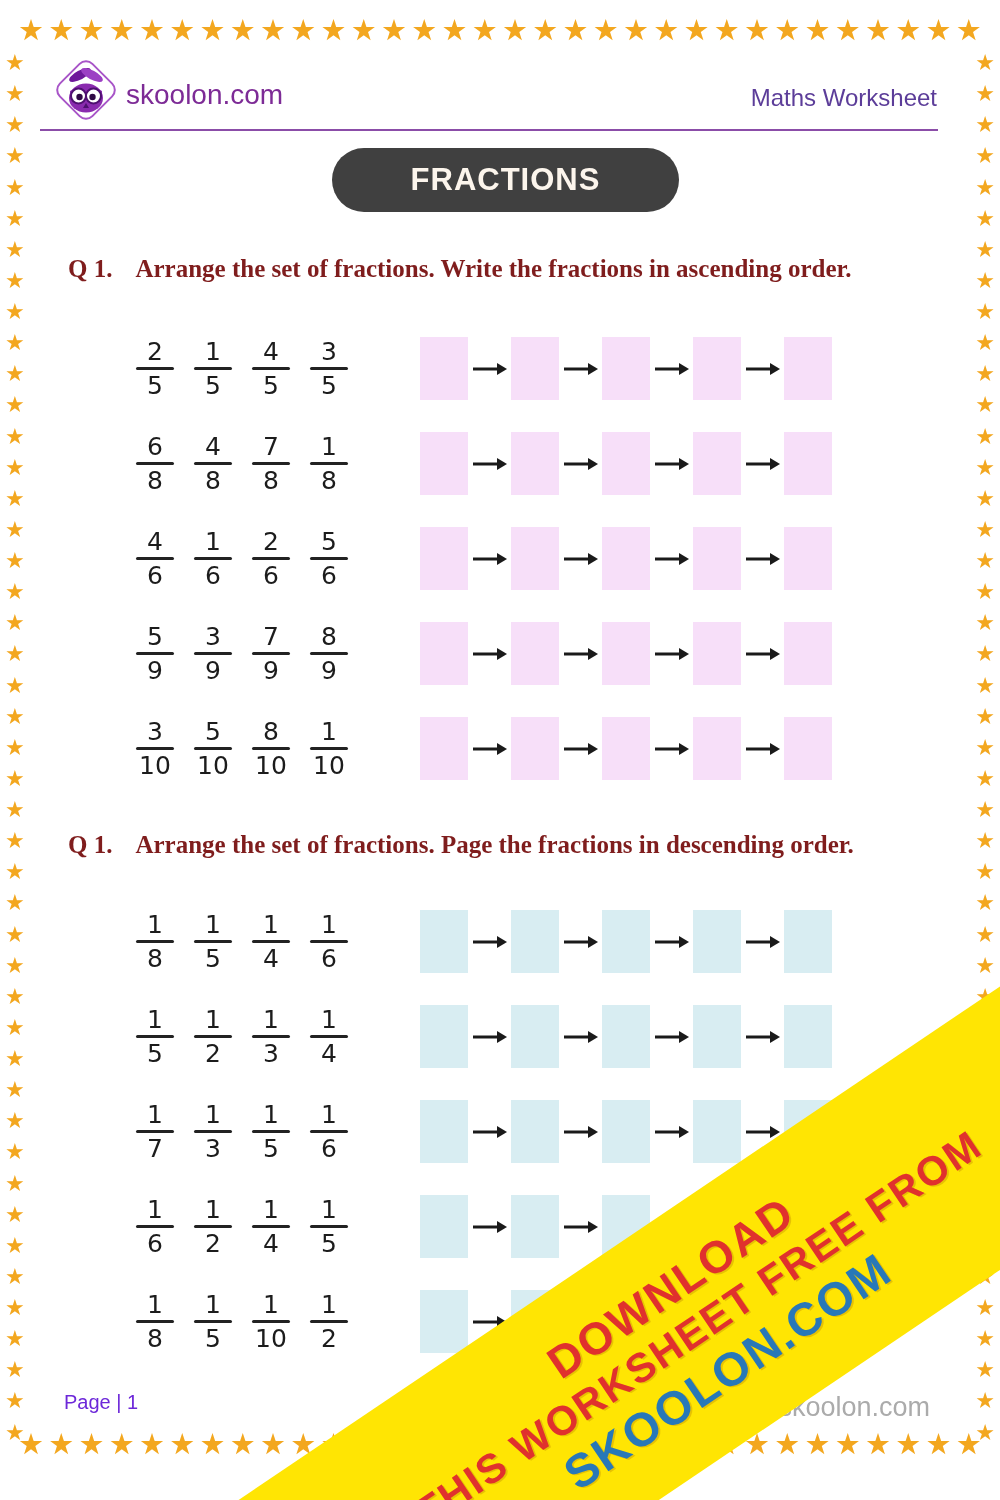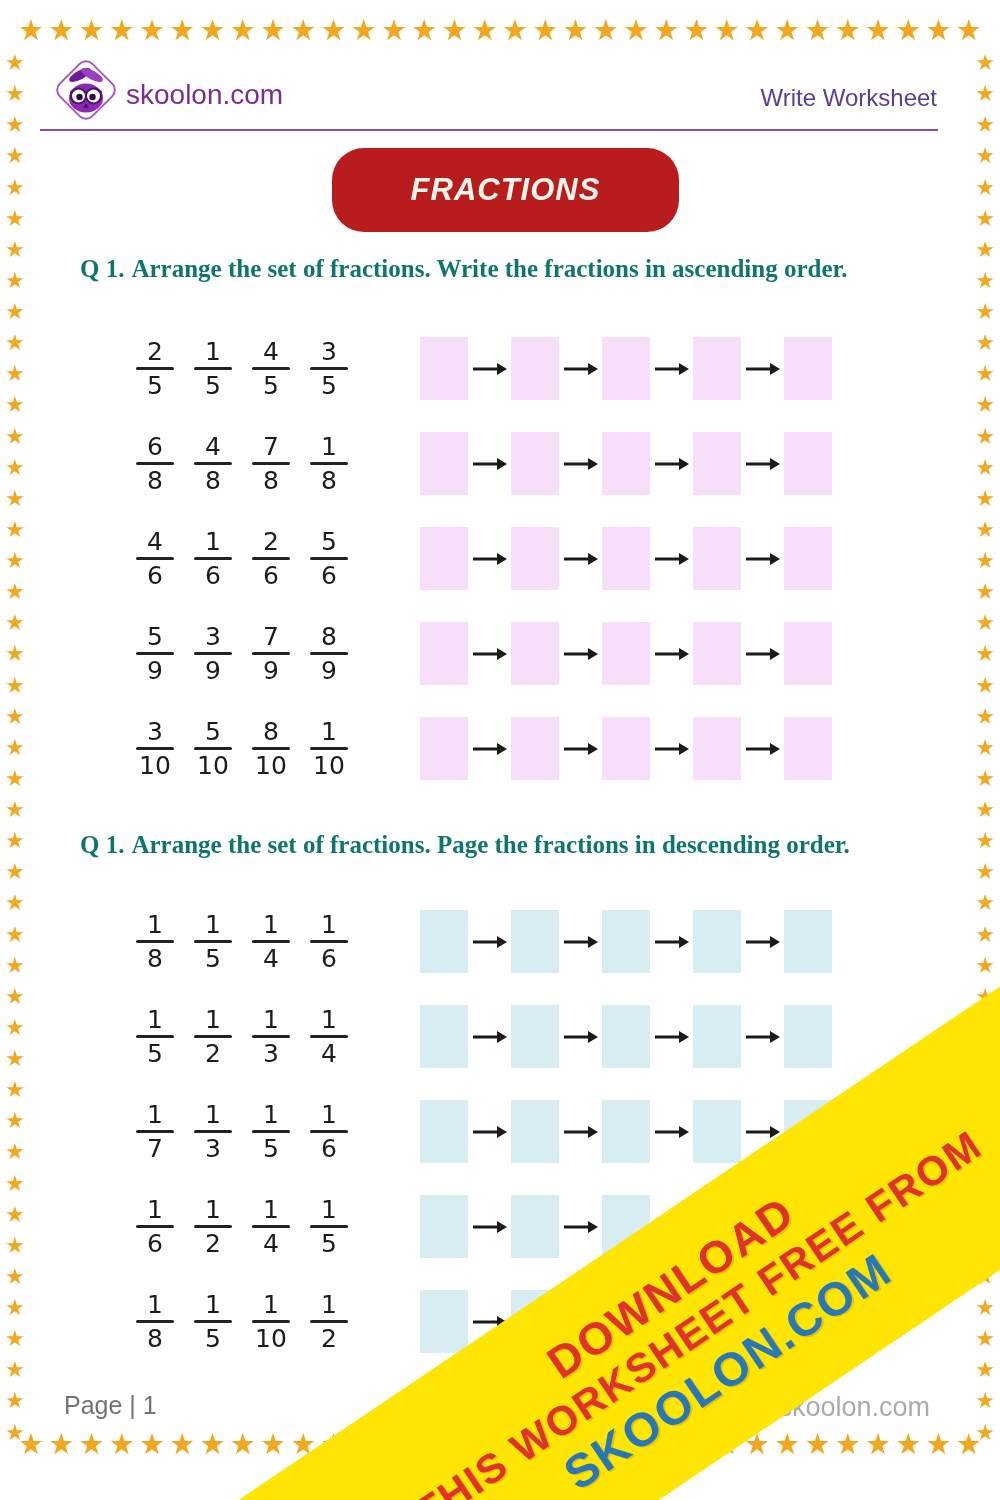--- a/index.html
+++ b/index.html
@@ -17,44 +17,44 @@
     justify-content:space-between;font-size:22px;line-height:1;color:#F3A71F;z-index:5;}
   #stars-left{left:5px;}
   #stars-right{right:5px;}
   .star{display:block;}
   
   #logo{position:absolute;left:50px;top:54px;}
   #brand{position:absolute;left:126px;top:79px;font-size:28px;color:#7D2B96;}
   #worksheet-label{position:absolute;right:63px;top:84px;font-size:24px;color:#5C3D99;}
   #header-divider{position:absolute;left:40px;top:129px;width:898px;height:2px;background:#8B4DA8;}
   
-  #title-pill{position:absolute;left:332px;top:148px;width:347px;height:84px;border-radius:32px;
-    background:#b91c1c;display:flex;align-items:center;justify-content:center;font-style:italic;}
+  #title-pill{position:absolute;left:332px;top:148px;width:347px;height:64px;border-radius:32px;
+    background:#404040;display:flex;align-items:center;justify-content:center;}
   #title-pill span{color:#FCF5EC;font-weight:bold;font-size:31px;letter-spacing:1px;}
   
-  .q-head{position:absolute;left:80px;display:flex;gap:7px;
-    font-family:"Liberation Serif", serif;font-weight:bold;font-size:25px;color:#0f766e;}
+  .q-head{position:absolute;left:68px;display:flex;gap:23px;
+    font-family:"Liberation Serif", serif;font-weight:bold;font-size:25px;color:#7f1d1d;}
   #q1-head{top:255px;}
   #q2-head{top:831px;}
   
   .rows{position:absolute;left:0;width:1000px;}
   #q1-rows{top:337px;}
   #q2-rows{top:910px;}
   .frow{position:relative;height:63px;margin-bottom:32px;}
   .fracs{position:absolute;left:133px;top:50%;transform:translateY(-50%);display:flex;gap:14px;}
   .fraction{width:44px;display:flex;flex-direction:column;align-items:center;
     font-family:"DejaVu Sans", sans-serif;font-size:25px;color:#1c1c1c;line-height:1.1;}
   .fbar{width:38px;height:3px;background:#222;border-radius:2px;margin:2px 0;}
   .boxes{position:absolute;left:420px;top:0;display:flex;align-items:center;height:63px;}
   .abox{width:48px;height:63px;}
   .abox.pink{background:#F7DFF9;}
   .abox.blue{background:#D8EDF2;}
   .arrowwrap{width:43px;display:flex;justify-content:center;align-items:center;}
   
-  #page-label{position:absolute;left:64px;top:1391px;font-size:25px;color:#737373;}
+  #page-label{position:absolute;left:64px;top:1391px;font-size:20px;color:#6d28d9;}
   #watermark{position:absolute;right:70px;top:1392px;font-size:27px;color:#ABABAB;z-index:4;}
   
   #banner{position:absolute;left:150px;top:1213px;width:1100px;height:235px;background:#FFE503;
     transform:rotate(-34deg);transform-origin:center;z-index:60;
     display:flex;flex-direction:column;align-items:center;justify-content:center;gap:2px;}
   .banner-line{font-weight:bold;letter-spacing:2px;line-height:1.12;
     text-shadow:1px 2px 0 rgba(120,40,0,0.18);}
   #banner-line-1{font-size:45px;color:#E0312D;}
   #banner-line-2{font-size:41px;color:#E0312D;}
   #banner-line-3{font-size:47px;color:#2878B8;}
@@ -235,21 +235,21 @@
       <ellipse cx="36" cy="44" rx="17" ry="14.5" fill="#8A2BAF"></ellipse>
       <path d="M20 37 Q36 28 52 37 L52 44 L20 44 Z" fill="#8A2BAF"></path>
       <circle cx="28.5" cy="42" r="7.5" fill="#ffffff" stroke="#4E1070" stroke-width="2"></circle>
       <circle cx="43.5" cy="42" r="7.5" fill="#ffffff" stroke="#4E1070" stroke-width="2"></circle>
       <circle cx="29.5" cy="43" r="3.2" fill="#2E0845"></circle>
       <circle cx="42.5" cy="43" r="3.2" fill="#2E0845"></circle>
       <polygon points="36,49 33,54 39,54" fill="#4E1070"></polygon>
     </svg>
   </div>
   <div id="brand">skoolon.com</div>
-  <div id="worksheet-label">Write Worksheet</div>
+  <div id="worksheet-label">Maths Worksheet</div>
   <div id="header-divider"></div>
 
   <div id="title-pill">
     <span>FRACTIONS</span>
   </div>
 
   <div id="q1-head" class="q-head">
     <span>Q 1.</span>
     <span>Arrange the set of fractions. Write the fractions in ascending order.</span>
   </div>

